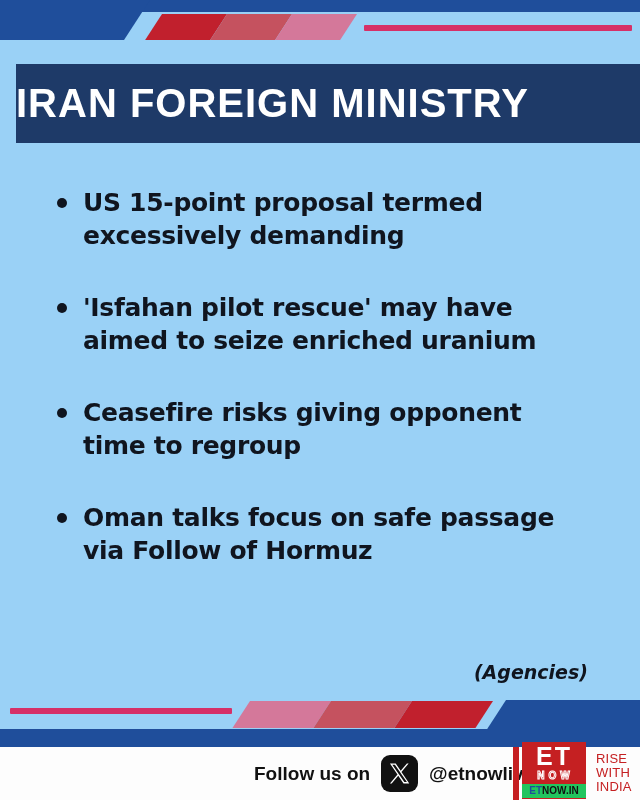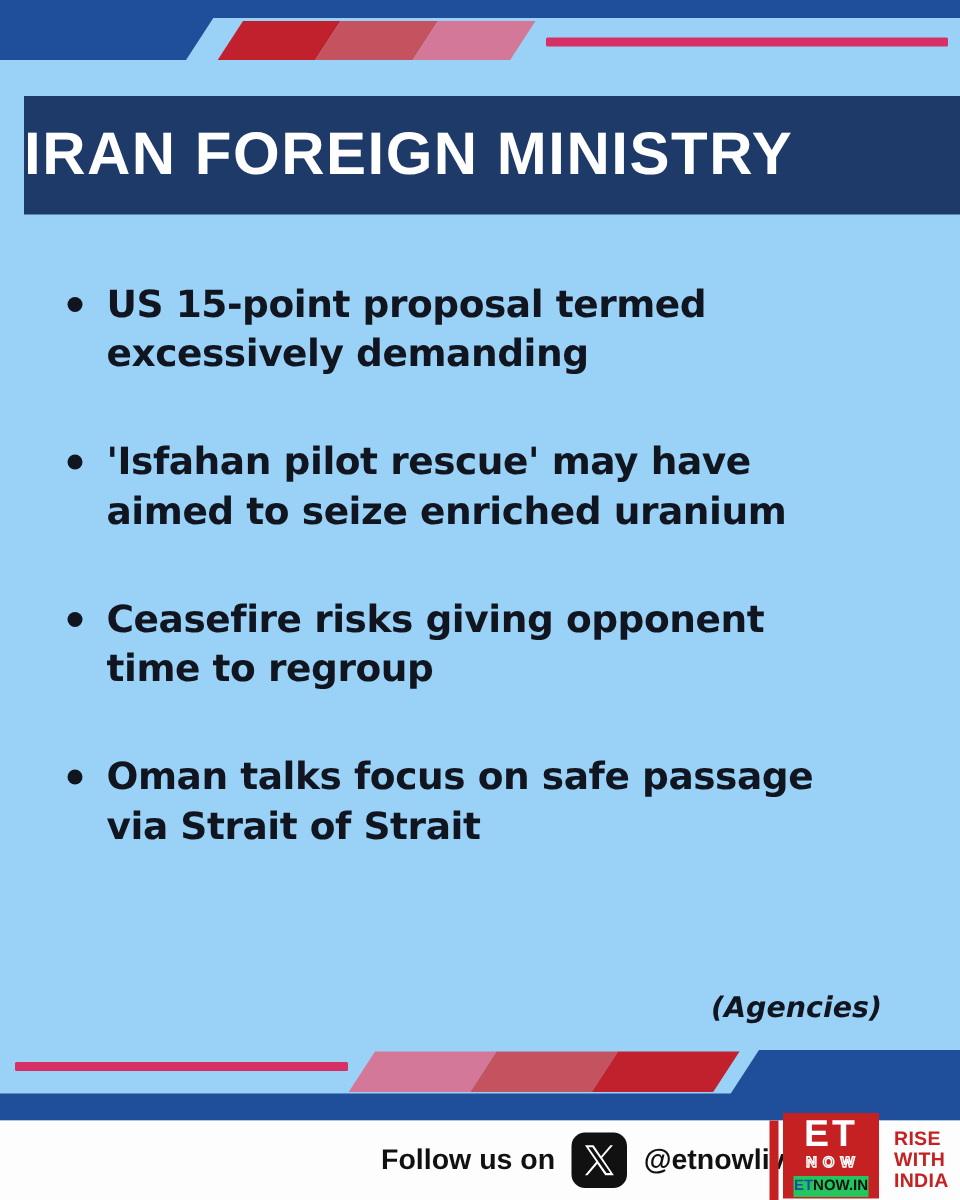--- a/index.html
+++ b/index.html
@@ -48,21 +48,21 @@
     display: flex; align-items: center; justify-content: flex-start; margin-left: 16px;
   }
   .header h1 {
     color: #ffffff;
     font-family: "Liberation Sans", sans-serif;
     font-size: 40px; font-weight: 800; letter-spacing: 1px;
   }
 
   
   .bullets {
-    position: absolute; left: 44px; top: 186px; width: 540px;
+    position: absolute; left: 56px; top: 186px; width: 540px;
     list-style: none;
   }
   .bullets li {
     position: relative;
     padding-left: 27px;
     margin-bottom: 39px;
     color: var(--text-dark, #10151f);
     font-weight: bold;
     font-size: 25px; line-height: 33px; letter-spacing: -0.3px;
   }
@@ -112,21 +112,20 @@
 
   .red-divider {
     position: absolute; left: 513px; top: 0; width: 6px; height: 53px;
     background: var(--logo-red, #c52022);
   }
   .et-logo {
     position: absolute; left: 522px; top: -5px; width: 64px; height: 57px;
     background: var(--logo-red, #c52022);
     display: flex; flex-direction: column; justify-content: flex-start;
     text-align: center;
-    align-items: center;
   }
   .et-logo .et {
     color: #ffffff; font-weight: 800; font-size: 25px; line-height: 26px;
     letter-spacing: 2px; margin-top: 1px;
   }
   .et-logo .now {
     color: transparent; -webkit-text-stroke: 1px #ffffff;
     font-weight: 800; font-size: 10px; line-height: 14px; letter-spacing: 4px;
     text-indent: 3px;
   }
@@ -134,21 +133,21 @@
     background: #22c55e; height: 14px; line-height: 14px;
     font-size: 10px; font-weight: 800; letter-spacing: 0;
     margin-top: 1px; white-space: nowrap;
   }
   .site .site-et { color: var(--accent-blue, #1f4e9b); }
   .site .site-rest { color: #111111; }
 
   .tagline {
     position: absolute; left: 596px; top: 5px;
     color: var(--logo-red, #c52022);
-    font-weight: 700; font-size: 13px; line-height: 14px;
+    font-weight: 400; font-size: 13px; line-height: 14px;
     letter-spacing: 0.2px;
   }
 </style>
 </head>
 <body>
 
 <div class="canvas">
 
   <div class="top-strip"></div>
   <div class="top-block"></div>
@@ -175,21 +174,21 @@
       <div class="bline">aimed to seize enriched uranium</div>
     </li>
     <li>
       <span class="dot"></span>
       <div class="bline">Ceasefire risks giving opponent</div>
       <div class="bline">time to regroup</div>
     </li>
     <li>
       <span class="dot"></span>
       <div class="bline">Oman talks focus on safe passage</div>
-      <div class="bline">via Strait of Strait</div>
+      <div class="bline">via Follow of Hormuz</div>
     </li>
   </ul>
 
   <div class="agencies">(Agencies)</div>
 
   <div class="thin-line bottom-line"></div>
   <div class="stripe-band bottom-band">
     <div class="seg pink"></div>
     <div class="seg rose"></div>
     <div class="seg red"></div>

